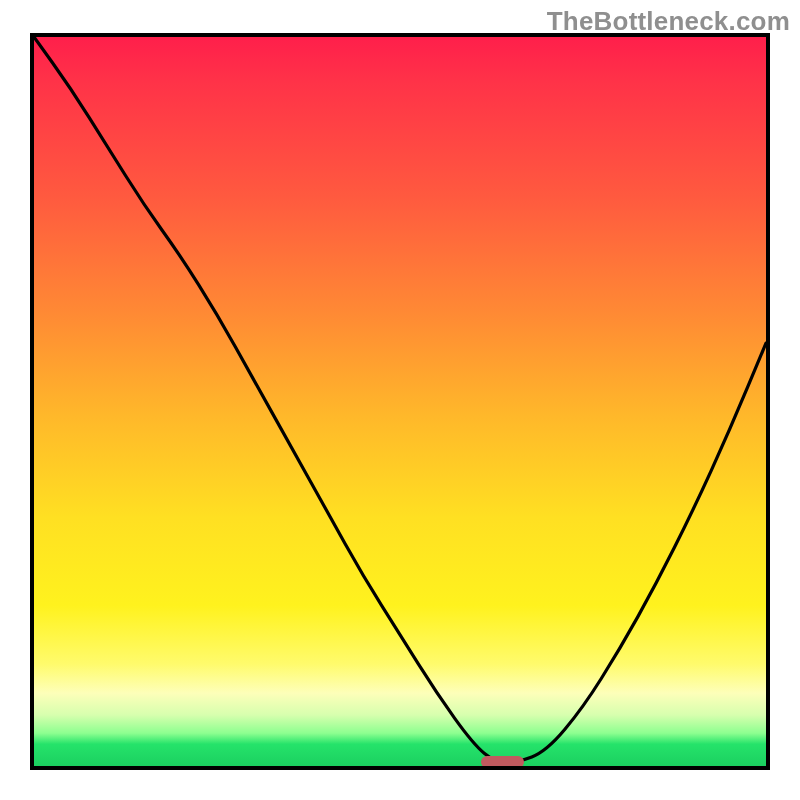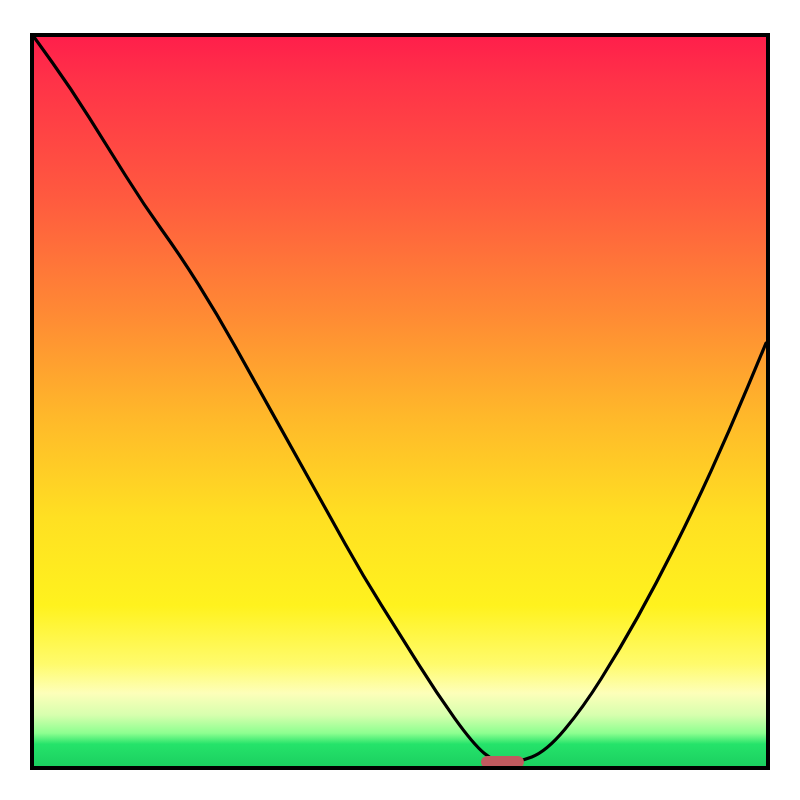--- a/index.html
+++ b/index.html
@@ -65,20 +65,21 @@
     position: absolute;
     height: 12px;
     border-radius: 6px;
     background: #c15a5f;
   }
 </style>
 </head>
 <body>
 
 <div class="wrap">
+  <div class="watermark">TheBottleneck.com</div>
 
   <div class="plot-outer">
     <div class="gradient"></div>
 
     <svg class="curve" viewBox="0 0 732 729" preserveAspectRatio="none">
       <path d="M 0.0 0.0 Q 0.0 0.0 18.3 25.5 Q 36.6 51.0 54.9 80.2 Q 73.2 109.4 91.5 138.5 Q 109.8 167.7 128.1 193.2 Q 146.4 218.7 164.7 247.9 Q 183.0 277.0 201.3 309.8 Q 219.6 342.6 237.9 375.4 Q 256.2 408.2 274.5 441.0 Q 292.8 473.9 311.1 506.7 Q 329.4 539.5 347.7 568.6 Q 366.0 597.8 384.3 626.9 Q 402.6 656.1 420.9 681.6 Q 439.2 707.1 450.2 716.2 Q 461.2 725.4 472.1 725.4 Q 483.1 725.4 497.8 719.9 Q 512.4 714.4 530.7 692.5 Q 549.0 670.7 567.3 641.5 Q 585.6 612.4 603.9 579.6 Q 622.2 546.8 640.5 510.3 Q 658.8 473.9 677.1 433.8 Q 695.4 393.7 713.7 349.9 T 732.0 306.2" fill="none" stroke="#000" stroke-width="3.2" stroke-linecap="round" stroke-linejoin="round"></path>
     </svg>
 
     <div class="trough-marker" style="left: 446.52px; width: 43.92px; top: 719.355px;"></div>
   </div>

